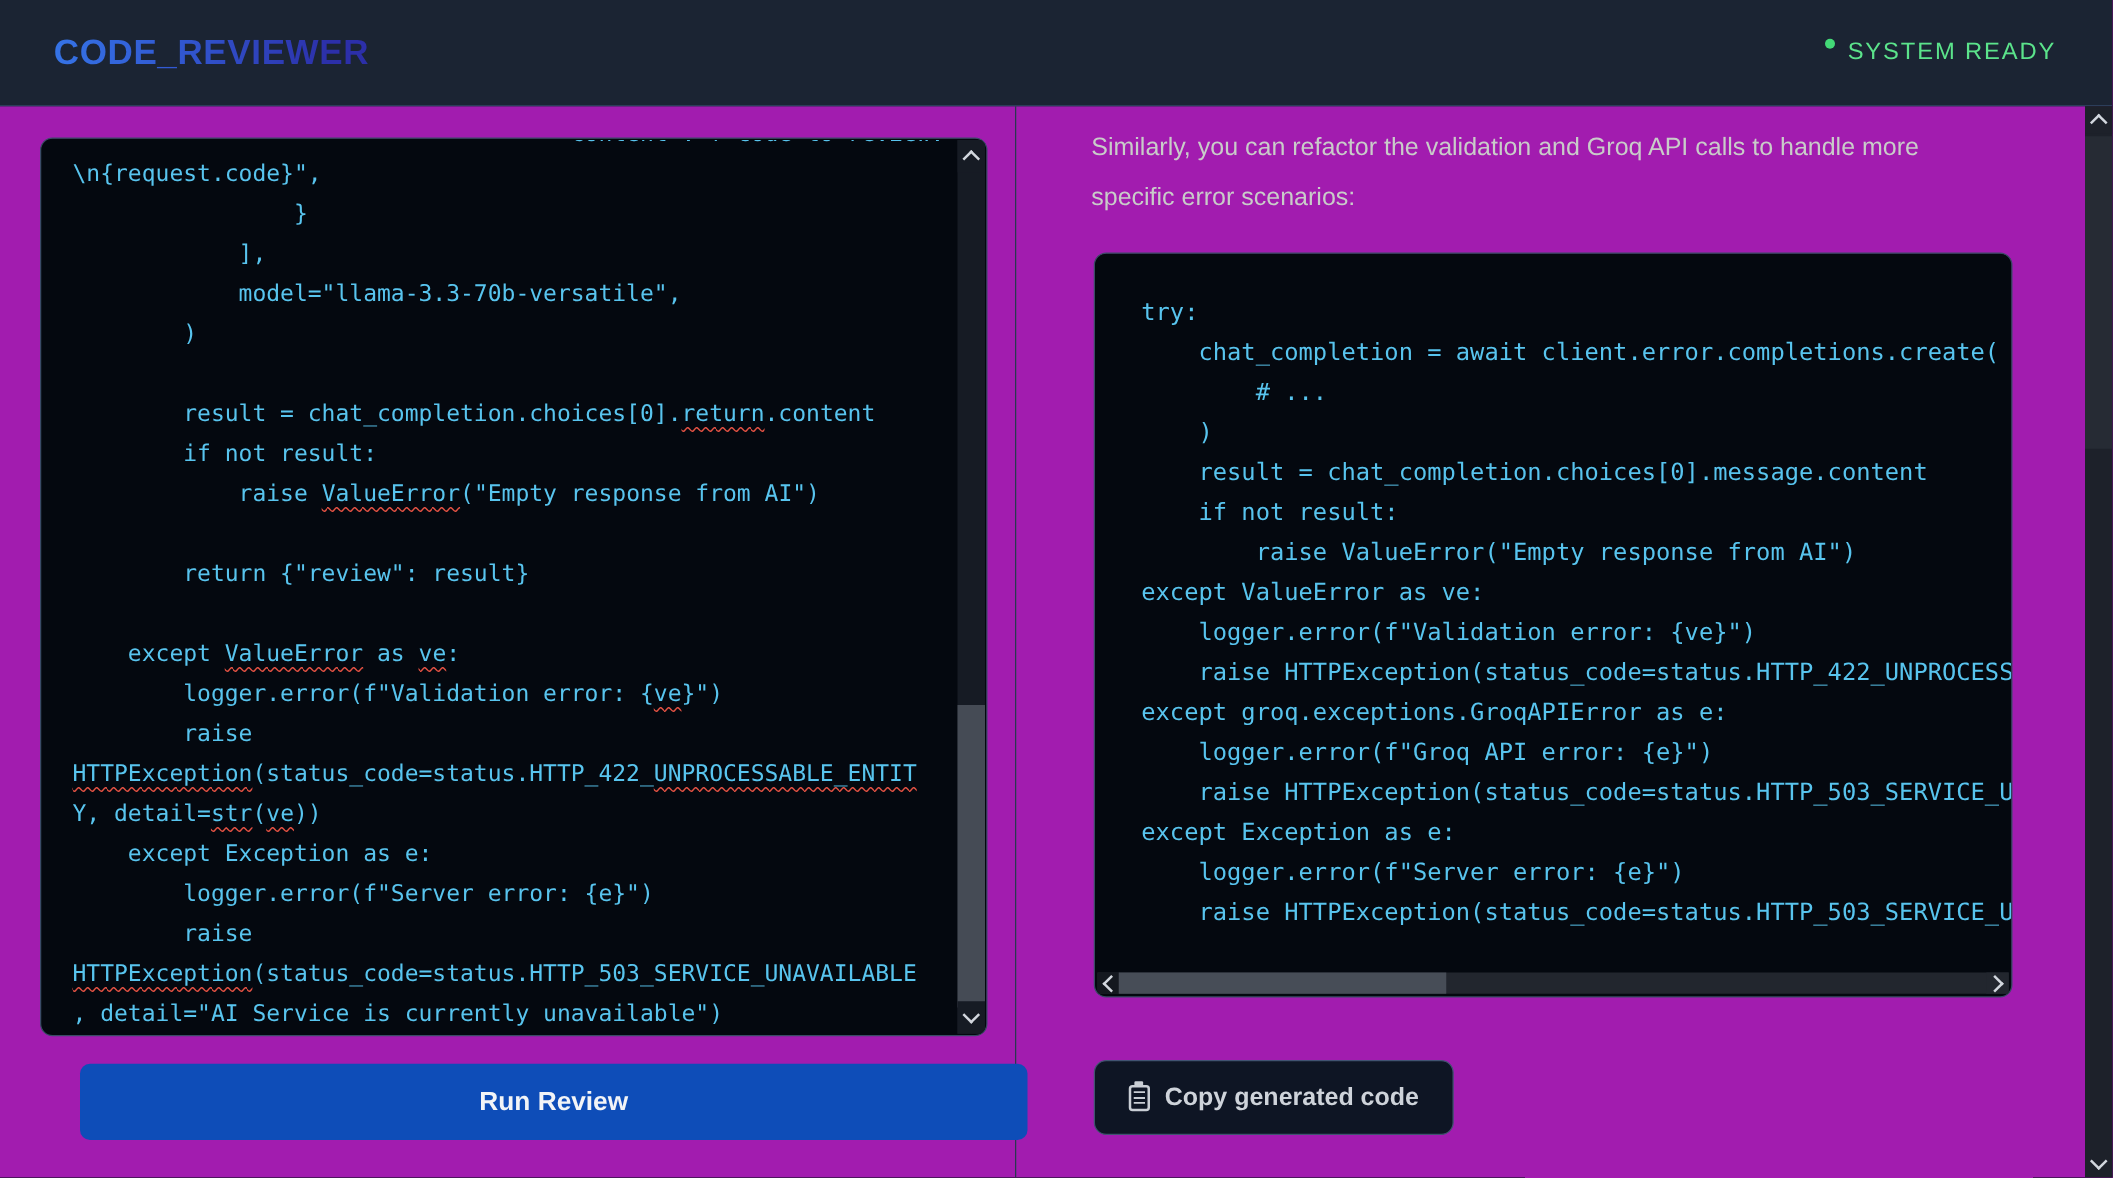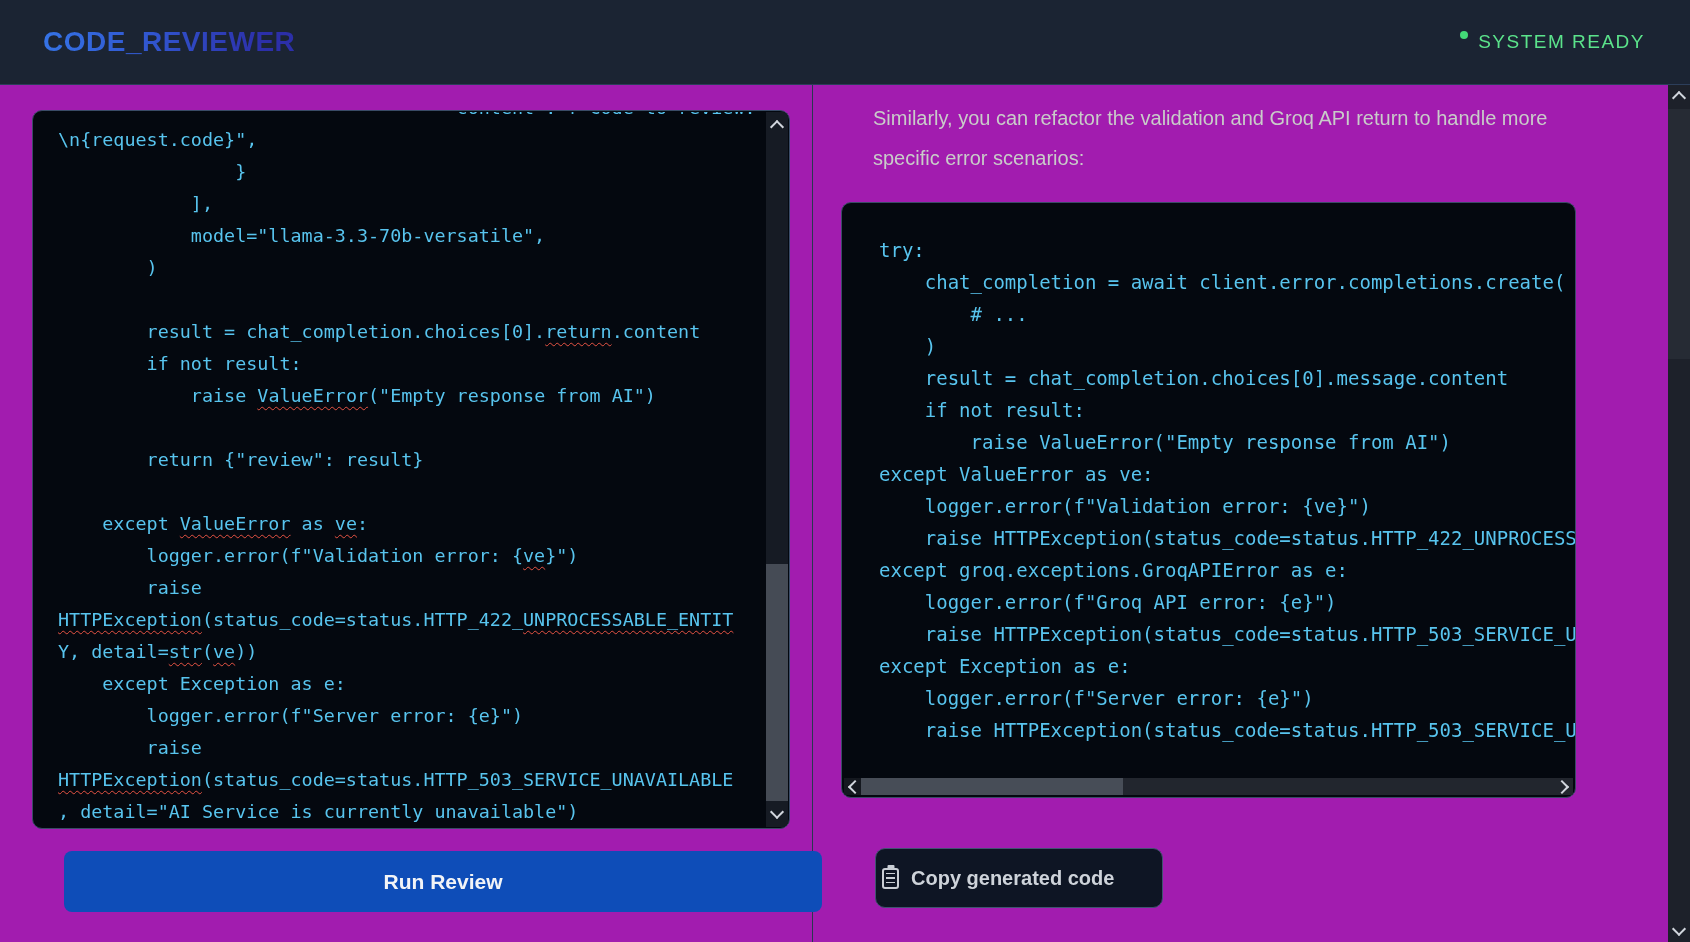--- a/index.html
+++ b/index.html
@@ -52,40 +52,40 @@
   .run-btn{position:absolute;left:32px;top:851px;width:758px;height:61px;
            background:#0e4db8;border:none;border-radius:8px;color:#f2f4f7;
            font-family:"Liberation Sans",sans-serif;font-size:21px;font-weight:bold;
            display:flex;align-items:center;justify-content:center;cursor:pointer;margin-left:32px;}
 
   
   .intro{position:absolute;left:873px;top:98px;width:740px;color:#c9ccc9;
          font-size:20px;line-height:40px;}
   .intro div{height:40px;}
 
-  .gen-block{position:absolute;left:841px;top:202px;width:735px;height:596px;
+  .gen-block{position:absolute;left:875px;top:202px;width:735px;height:596px;
              box-sizing:border-box;border:1px solid #3a4b66;border-radius:10px;
              background:#04080f;overflow:hidden;}
   .gen-lines{position:absolute;left:37px;right:0;top:31px;overflow:hidden;}
   .rline{white-space:pre;height:32px;line-height:32px;font-family:"DejaVu Sans Mono",monospace;
          font-size:19px;color:#58c4ee;}
 
   
   .h-sb{position:absolute;left:2px;right:2px;bottom:2px;height:17px;background:#22262e;}
   .h-btn{position:absolute;top:0;bottom:0;width:18px;display:flex;align-items:center;
          justify-content:center;cursor:pointer;}
   .h-btn.left{left:0;background:#14181f;} .h-btn.right{right:0;background:#22262e;}
   .h-thumb{position:absolute;top:0;bottom:0;left:17px;width:262px;background:#474d57;}
 
   
   .copy-btn{position:absolute;left:875px;top:848px;width:288px;height:60px;
             box-sizing:border-box;border:1px solid #415371;border-radius:10px;
             background:#0e1524;color:#ced3da;font-family:"Liberation Sans",sans-serif;
             font-size:20px;font-weight:bold;display:flex;align-items:center;
-            justify-content:flex-start;gap:12px;cursor:pointer;}
+            justify-content:center;gap:12px;cursor:pointer;}
   .clipboard{position:relative;width:13px;height:17px;border:2px solid #c9ced5;
              border-radius:3px;background:transparent;flex:0 0 auto;}
   .clipboard:before{content:"";position:absolute;top:-5px;left:50%;transform:translateX(-50%);
                     width:7px;height:4px;background:#c9ced5;border-radius:1px;}
   .clipboard:after{content:"";position:absolute;left:2px;right:2px;top:3px;height:10px;
                    background:repeating-linear-gradient(to bottom,#c9ced5 0 1.5px,transparent 1.5px 4.5px);}
 
   
   .page-sb{position:absolute;right:0;top:85px;bottom:0;width:22px;background:#1d212a;}
   .page-sb .sb-btn{height:22px;background:#1d212a;}
@@ -141,21 +141,21 @@
       <div class="ta-thumb"></div>
       <div class="sb-btn down">
         <span class="chev chev-down"></span>
       </div>
     </div>
   </div>
 
   <button class="run-btn">Run Review</button>
 
   <div class="intro">
-    <div>Similarly, you can refactor the validation and Groq API return to handle more</div>
+    <div>Similarly, you can refactor the validation and Groq API calls to handle more</div>
     <div>specific error scenarios:</div>
   </div>
 
   <div class="gen-block">
     <div class="gen-lines" id="gen-lines">
         <div class="rline">try:</div>
         <div class="rline">    chat_completion = await client.error.completions.create(</div>
         <div class="rline">        # ...</div>
         <div class="rline">    )</div>
         <div class="rline">    result = chat_completion.choices[0].message.content</div>

